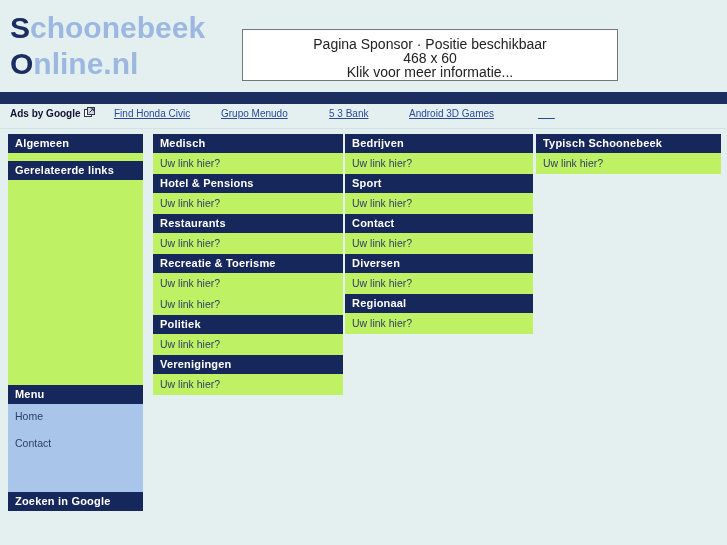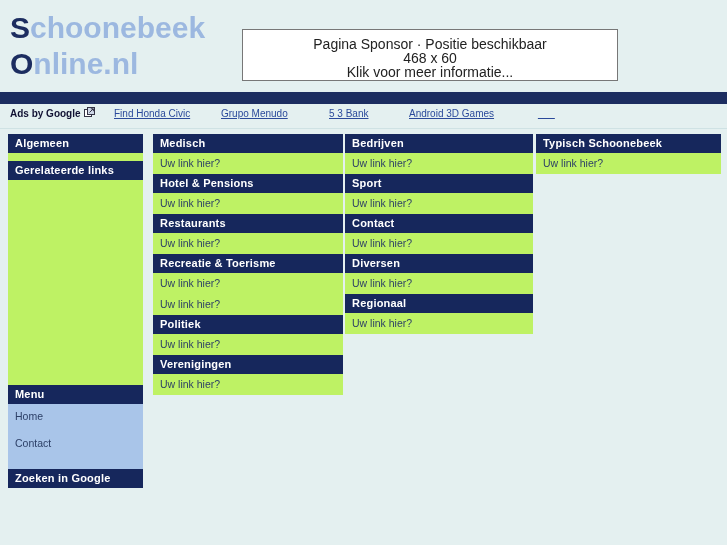--- a/index.html
+++ b/index.html
@@ -160,21 +160,21 @@
   }
   .panel-body.empty-short { height: 8px; padding: 0; }
   .panel-body.tall { height: 205px; }
   .panel-body.link-row { height: 21px; padding-top: 4px; }
 
   
   .menu-body {
     background: #a9c5e9;
     padding: 5px 7px 6px 7px;
     box-sizing: border-box;
-    height: 65px;
+    height: 88px;
     font-size: 10.5px;
     line-height: 14px;
     color: #2c3f66;
   }
   .menu-body .item { display: block; color: #2c3f66; text-decoration: none; }
   .menu-body .spacer { height: 13px; }
 
   
   .advert-body {
     background: #a9c5e9;

